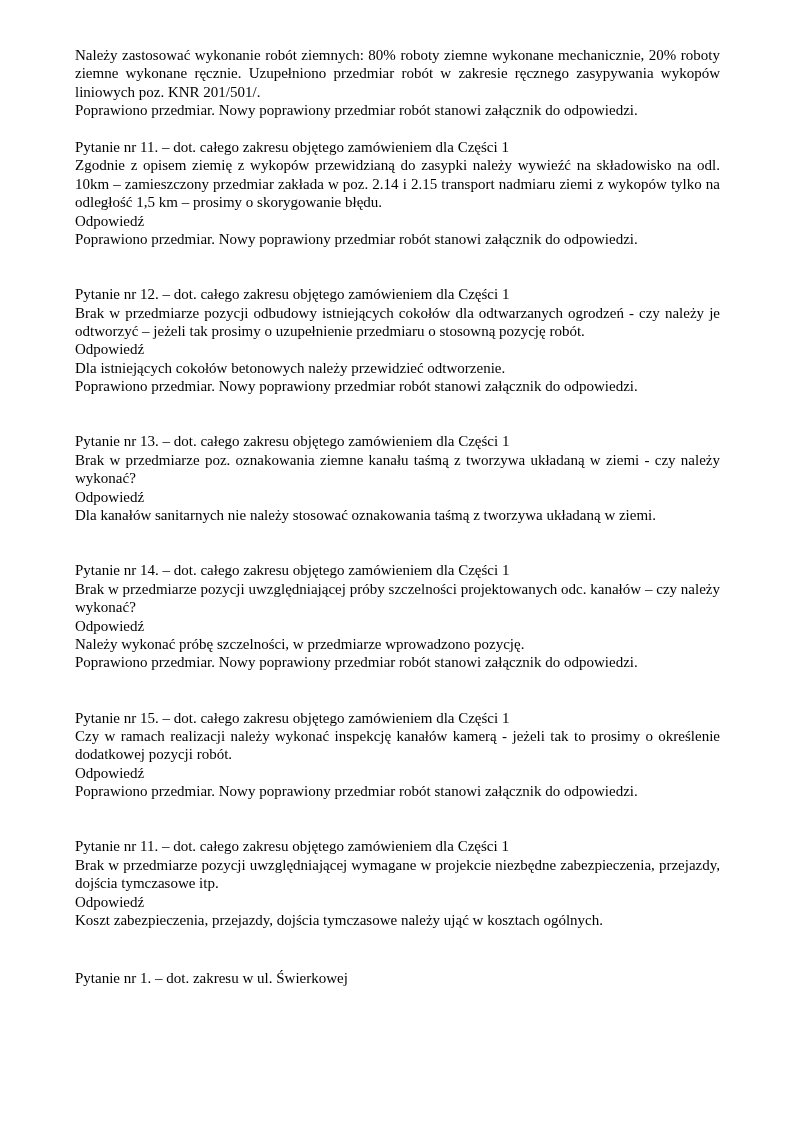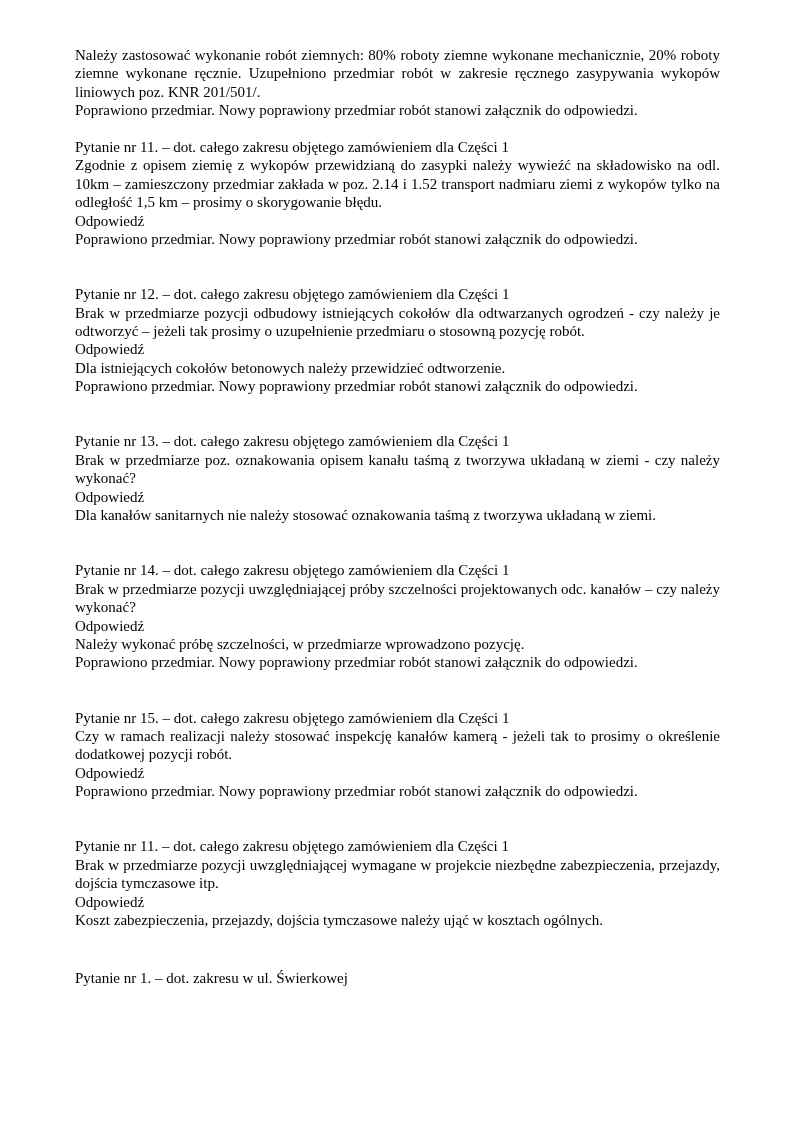--- a/index.html
+++ b/index.html
@@ -28,51 +28,51 @@
 </head>
 <body>
 
 <div class="page">
 
   <p class="justify">Należy zastosować wykonanie robót ziemnych: 80% roboty ziemne wykonane mechanicznie, 20% roboty ziemne wykonane ręcznie. Uzupełniono przedmiar robót w zakresie ręcznego zasypywania wykopów liniowych poz. KNR 201/501/.</p>
   <p>Poprawiono przedmiar. Nowy poprawiony przedmiar robót stanowi załącznik do odpowiedzi.</p>
 
   <section class="qa qa-first">
     <h2>Pytanie nr 11. – dot. całego zakresu objętego zamówieniem dla Części 1</h2>
-    <p class="justify">Zgodnie z opisem ziemię z wykopów przewidzianą do zasypki należy wywieźć na składowisko na odl. 10km – zamieszczony przedmiar zakłada w poz. 2.14 i 1.52 transport nadmiaru ziemi z wykopów tylko na odległość 1,5 km – prosimy o skorygowanie błędu.</p>
+    <p class="justify">Zgodnie z opisem ziemię z wykopów przewidzianą do zasypki należy wywieźć na składowisko na odl. 10km – zamieszczony przedmiar zakłada w poz. 2.14 i 2.15 transport nadmiaru ziemi z wykopów tylko na odległość 1,5 km – prosimy o skorygowanie błędu.</p>
     <h3>Odpowiedź</h3>
     <p>Poprawiono przedmiar. Nowy poprawiony przedmiar robót stanowi załącznik do odpowiedzi.</p>
   </section>
 
   <section class="qa">
     <h2>Pytanie nr 12. – dot. całego zakresu objętego zamówieniem dla Części 1</h2>
     <p class="justify">Brak w przedmiarze pozycji odbudowy istniejących cokołów dla odtwarzanych ogrodzeń - czy należy je odtworzyć – jeżeli tak prosimy o uzupełnienie przedmiaru o stosowną pozycję robót.</p>
     <h3>Odpowiedź</h3>
     <p>Dla istniejących cokołów betonowych należy przewidzieć odtworzenie.</p>
     <p>Poprawiono przedmiar. Nowy poprawiony przedmiar robót stanowi załącznik do odpowiedzi.</p>
   </section>
 
   <section class="qa">
     <h2>Pytanie nr 13. – dot. całego zakresu objętego zamówieniem dla Części 1</h2>
-    <p class="justify">Brak w przedmiarze poz. oznakowania opisem kanału taśmą z tworzywa układaną w ziemi - czy należy wykonać?</p>
+    <p class="justify">Brak w przedmiarze poz. oznakowania ziemne kanału taśmą z tworzywa układaną w ziemi - czy należy wykonać?</p>
     <h3>Odpowiedź</h3>
     <p>Dla kanałów sanitarnych nie należy stosować oznakowania taśmą z tworzywa układaną w ziemi.</p>
   </section>
 
   <section class="qa">
     <h2>Pytanie nr 14. – dot. całego zakresu objętego zamówieniem dla Części 1</h2>
     <p class="justify">Brak w przedmiarze pozycji uwzględniającej próby szczelności projektowanych odc. kanałów – czy należy wykonać?</p>
     <h3>Odpowiedź</h3>
     <p>Należy wykonać próbę szczelności, w przedmiarze wprowadzono pozycję.</p>
     <p>Poprawiono przedmiar. Nowy poprawiony przedmiar robót stanowi załącznik do odpowiedzi.</p>
   </section>
 
   <section class="qa">
     <h2>Pytanie nr 15. – dot. całego zakresu objętego zamówieniem dla Części 1</h2>
-    <p class="justify">Czy w ramach realizacji należy stosować inspekcję kanałów kamerą - jeżeli tak to prosimy o określenie dodatkowej pozycji robót.</p>
+    <p class="justify">Czy w ramach realizacji należy wykonać inspekcję kanałów kamerą - jeżeli tak to prosimy o określenie dodatkowej pozycji robót.</p>
     <h3>Odpowiedź</h3>
     <p>Poprawiono przedmiar. Nowy poprawiony przedmiar robót stanowi załącznik do odpowiedzi.</p>
   </section>
 
   <section class="qa">
     <h2>Pytanie nr 11. – dot. całego zakresu objętego zamówieniem dla Części 1</h2>
     <p class="justify">Brak w przedmiarze pozycji uwzględniającej wymagane w projekcie niezbędne zabezpieczenia, przejazdy, dojścia tymczasowe itp.</p>
     <h3>Odpowiedź</h3>
     <p>Koszt zabezpieczenia, przejazdy, dojścia tymczasowe należy ująć w kosztach ogólnych.</p>
   </section>

